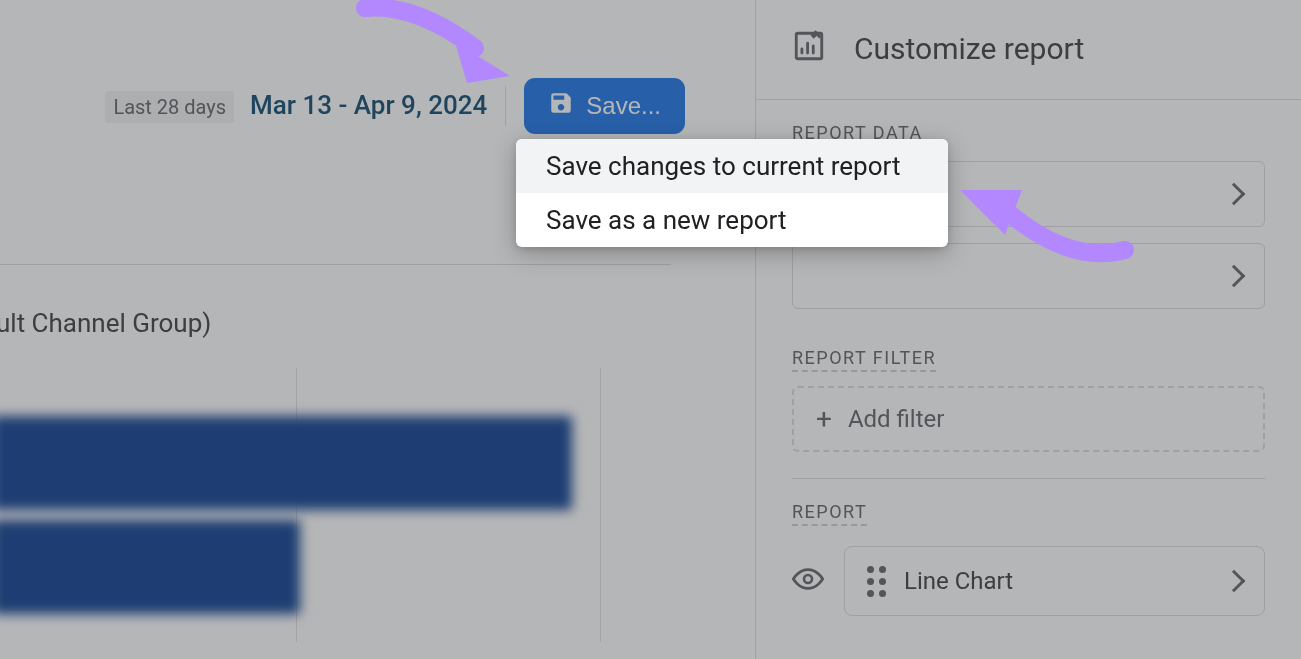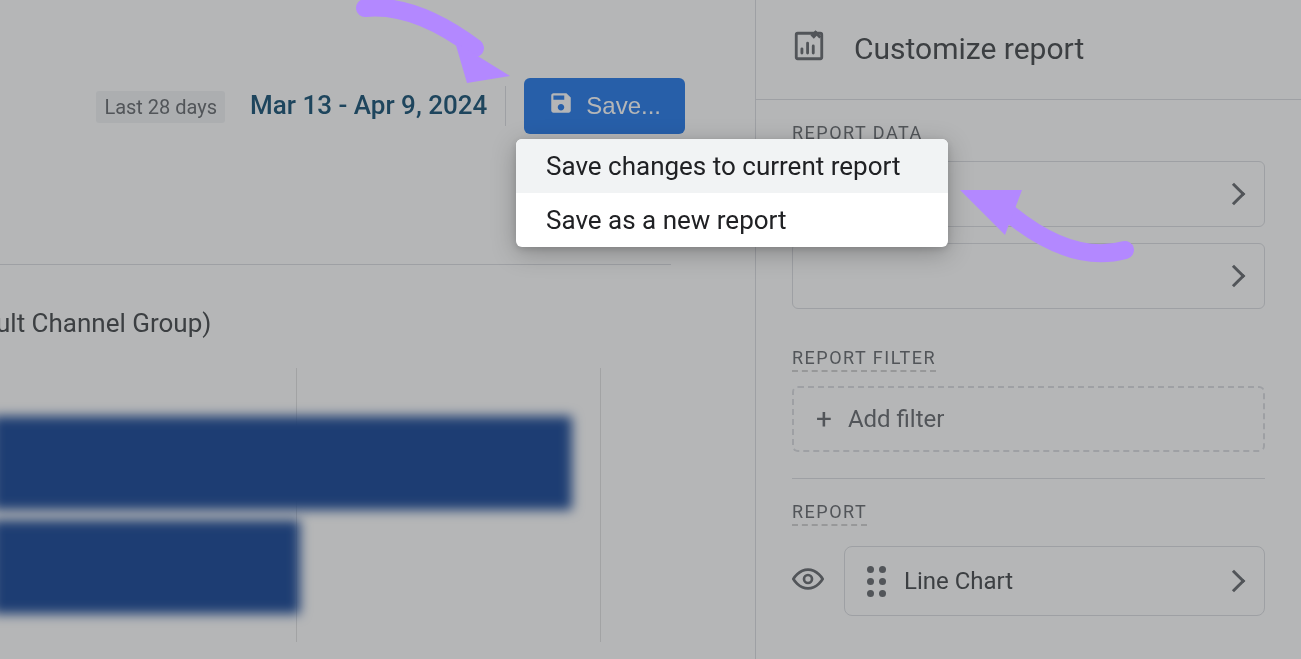--- a/index.html
+++ b/index.html
@@ -25,21 +25,21 @@
       right: 0;
       display: flex;
       align-items: center;
       justify-content: flex-end;
       gap: 18px;
       padding-right: 70px;
     }
     .date-range {
       display: flex;
       align-items: baseline;
-      gap: 25px;
+      gap: 16px;
       color: #3c4043;
     }
     .date-label {
       font-size: 20px;
       color: #5f6368;
       background: #f1f3f4;
       padding: 4px 8px;
       border-radius: 3px;
     }
     .date-value {
@@ -49,21 +49,21 @@
     }
     .divider-vert {
       width: 1px;
       height: 40px;
       background: #dadce0;
     }
     .save-btn {
       background: #1a73e8;
       color: #fff;
       border: none;
-      border-radius: 6px;
+      border-radius: 11px;
       padding: 12px 24px;
       font-size: 24px;
       font-weight: 500;
       display: flex;
       align-items: center;
       gap: 12px;
       cursor: pointer;
     }
     .save-btn svg { width: 26px; height: 26px; fill: #fff; }
     .hr-line {

